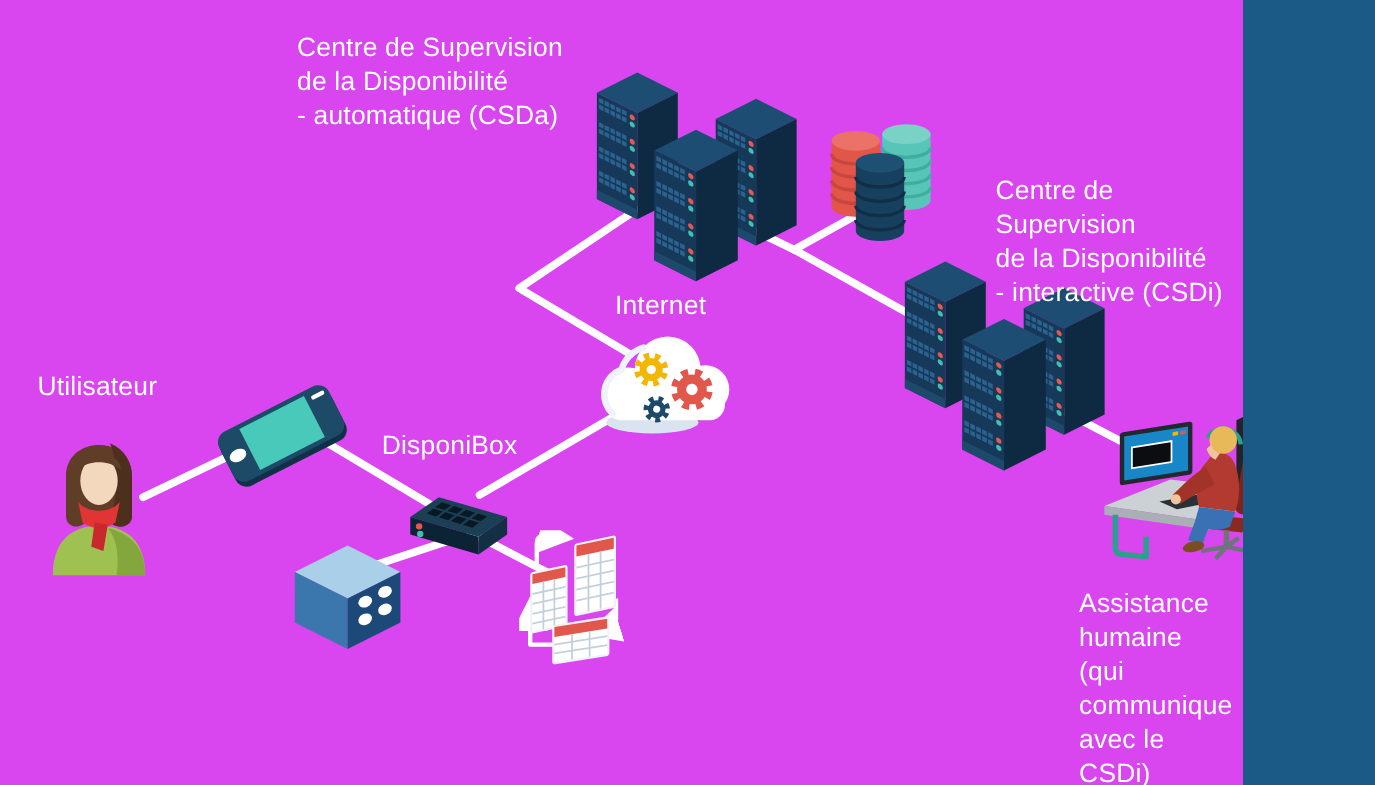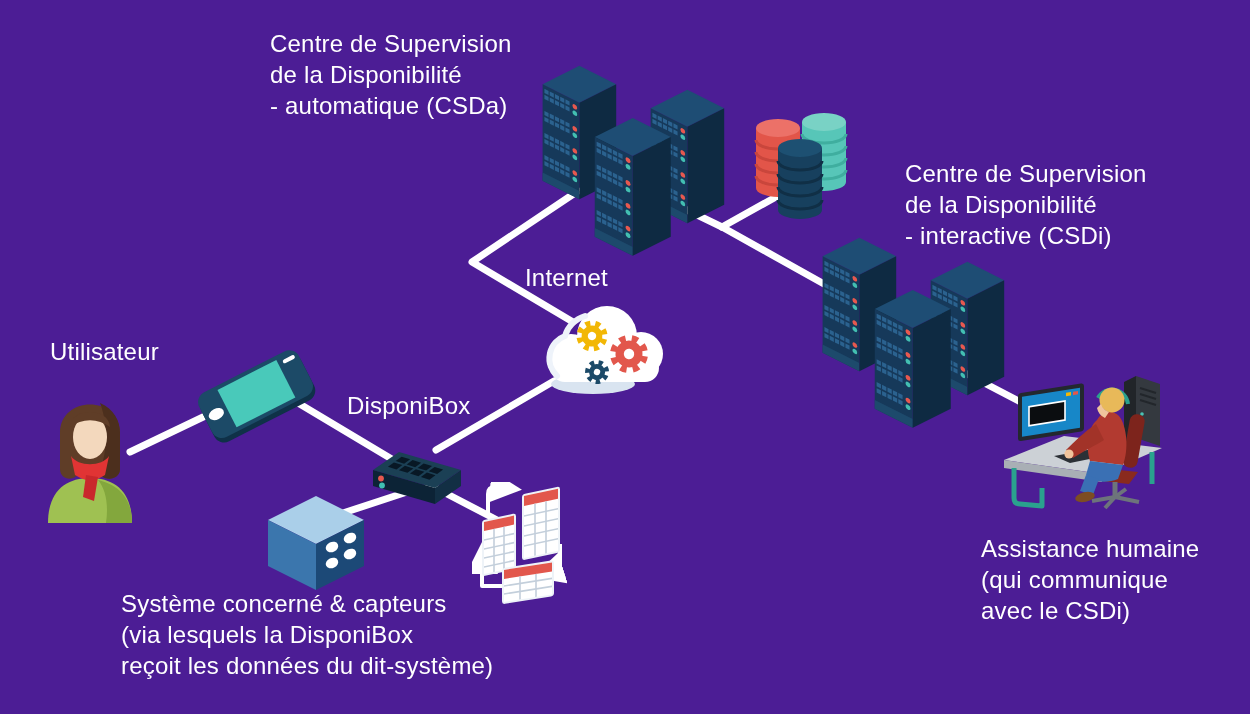--- a/index.html
+++ b/index.html
@@ -1,18 +1,18 @@
 <!DOCTYPE html>
 <html><head>
 <meta charset="utf-8">
 <style>
   html,body{margin:0;padding:0;background:#1b5a86;}
   #canvas{
-    position:relative;width:1250px;height:714px;overflow:hidden;
-    background:#4c1d95;font-family:"Liberation Sans",sans-serif;
+    position:relative;width:1130px;height:714px;overflow:hidden;
+    background:#d946ef;font-family:"Liberation Sans",sans-serif;
   }
   .label{
     position:absolute;color:#ffffff;font-size:24px;line-height:31px;
     white-space:pre-line;letter-spacing:0.2px;
   }
   .icon{position:absolute;}
   svg{display:block;}
 </style>
 </head>
 <body>
@@ -327,23 +327,20 @@
       <ellipse cx="83" cy="141" rx="10" ry="4.8" transform="rotate(-12 83 141)" fill="#7d4d22"></ellipse>
     </svg>
   </div>
 
   <div class="label" style="left:270px;top:28px;">Centre de Supervision
 de la Disponibilité
 - automatique (CSDa)</div>
   <div class="label" style="left:905px;top:158px;">Centre de Supervision
 de la Disponibilité
 - interactive (CSDi)</div>
-  <div class="label" style="left:525px;top:262px;text-align:center;">Internet</div>
-  <div class="label" style="left:34px;top:336px;margin-left:16px;">Utilisateur</div>
+  <div class="label" style="left:559px;top:262px;text-align:center;">Internet</div>
+  <div class="label" style="left:34px;top:336px;">Utilisateur</div>
   <div class="label" style="left:347px;top:390px;">DisponiBox</div>
-  <div class="label" style="left:121px;top:588px;">Système concerné &amp; capteurs
-(via lesquels la DisponiBox
-reçoit les données du dit-système)</div>
   <div class="label" style="left:981px;top:533px;">Assistance humaine
 (qui communique
 avec le CSDi)</div>
 
 </div>
 
 </body></html>

